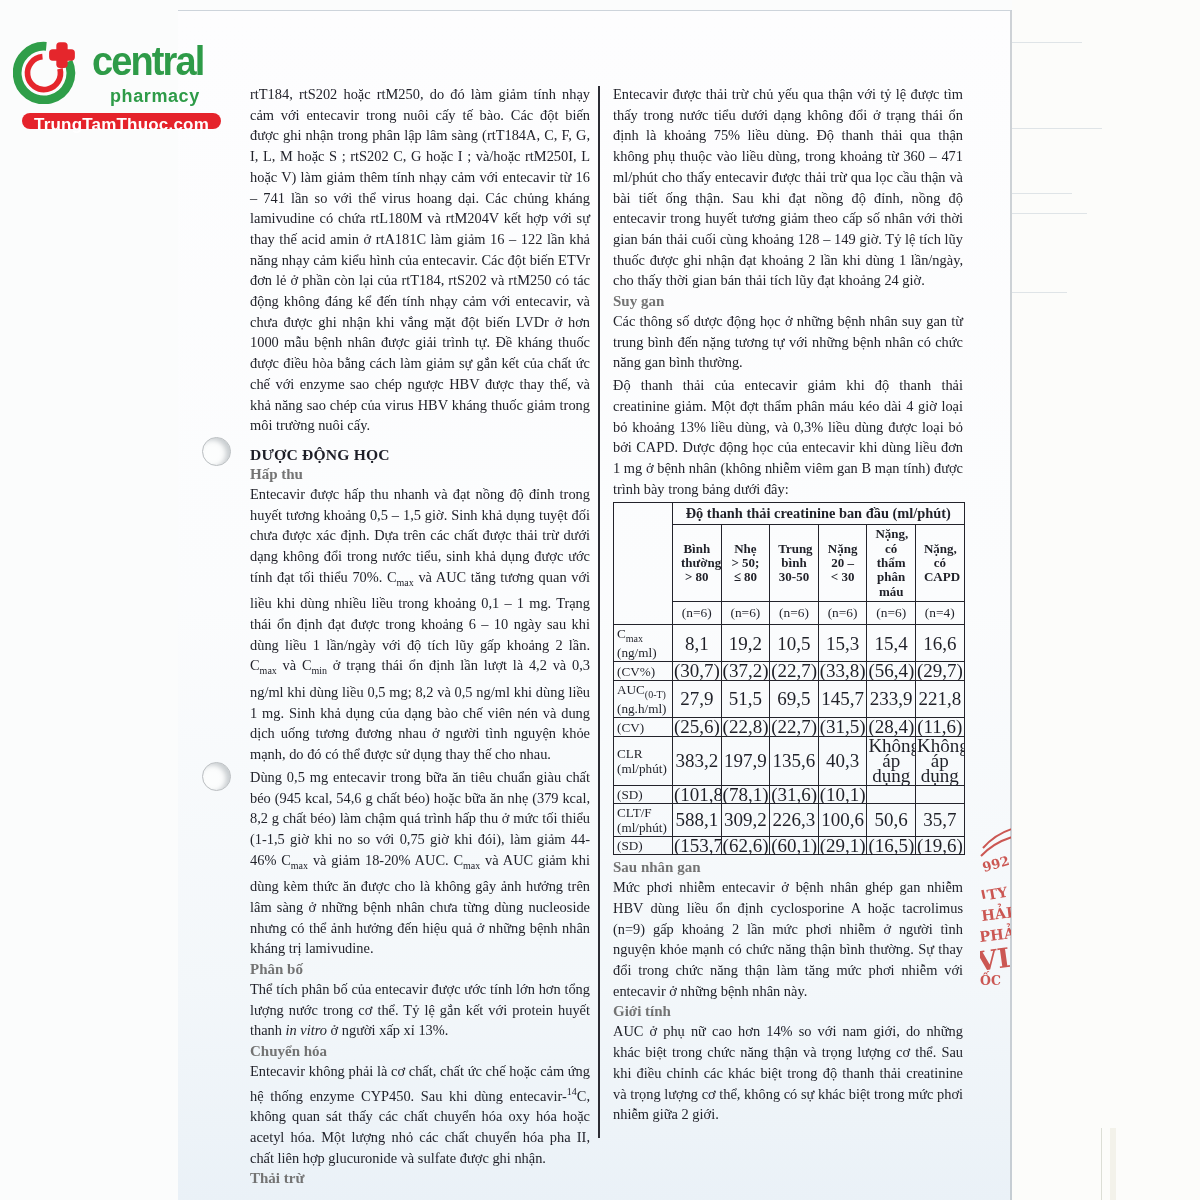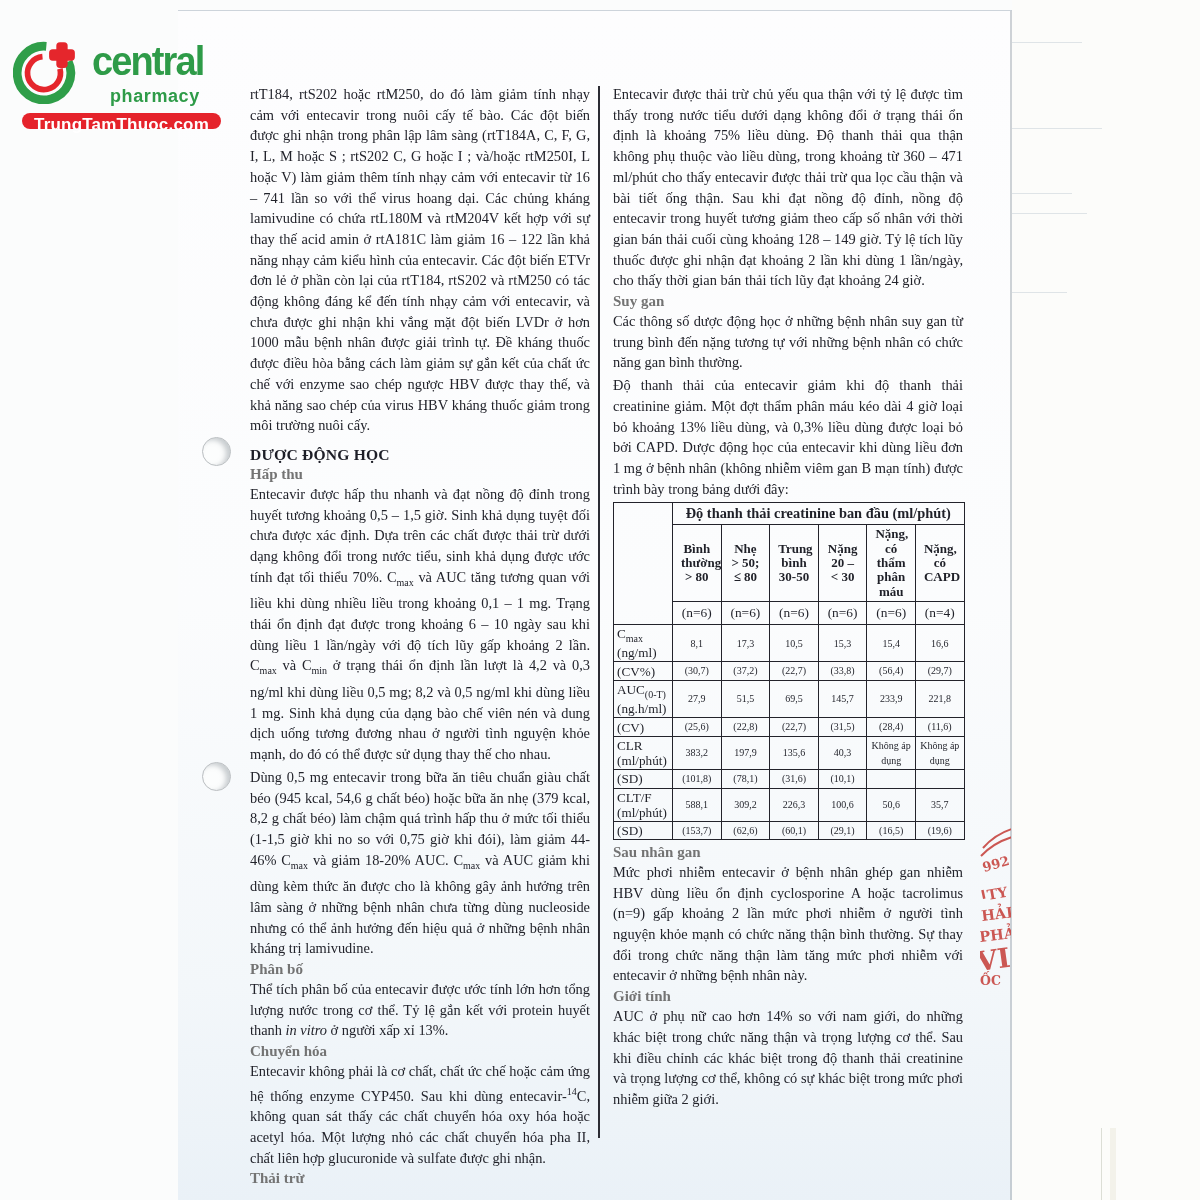--- a/index.html
+++ b/index.html
@@ -41,21 +41,21 @@
   sub,sup{font-size:10px;}
 
   
   table.pk{border-collapse:collapse;width:351px;margin:3px 0 4px;table-layout:fixed;}
   .pk th,.pk td{border:1.5px solid #23232b;padding:1px;text-align:center;
                 vertical-align:middle;color:#1f2028;overflow:hidden;}
   .pk th.title{font-size:14.4px;font-weight:bold;padding:2px 1px;}
   .pk th.colh{font-size:13px;line-height:14.3px;font-weight:bold;padding:2px 8px;}
   .pk td.n{font-size:13.4px;height:20px;}
   .pk td.lbl{text-align:left;font-size:13.2px;line-height:15px;padding-left:3px;}
-  .pk td.val{font-size:10px;line-height:15.3px;}
+  .pk td.val{font-size:19px;line-height:15.3px;}
   .pk td.corner{border-left:1.5px solid #23232b;}
 
   
   #stamp{position:absolute;left:980px;top:824px;width:31px;height:164px;overflow:hidden;opacity:.92;}
   #stamp text{fill:#c84a45;font-family:"DejaVu Serif",serif;font-weight:bold;}
   #stamp path{stroke:#c84a45;stroke-width:2;fill:none;}
 </style>
 </head>
 <body>
 
@@ -132,21 +132,21 @@
           <td class="n">(n=6)</td>
           <td class="n">(n=6)</td>
           <td class="n">(n=6)</td>
           <td class="n">(n=6)</td>
           <td class="n">(n=6)</td>
           <td class="n">(n=4)</td>
         </tr>
         <tr>
           <td class="lbl">C<sub>max</sub><br>(ng/ml)</td>
           <td class="val">8,1</td>
-          <td class="val">17,3</td>
+          <td class="val">19,2</td>
           <td class="val">10,5</td>
           <td class="val">15,3</td>
           <td class="val">15,4</td>
           <td class="val">16,6</td>
         </tr>
         <tr>
           <td class="lbl">(CV%)</td>
           <td class="val">(30,7)</td>
           <td class="val">(37,2)</td>
           <td class="val">(22,7)</td>

